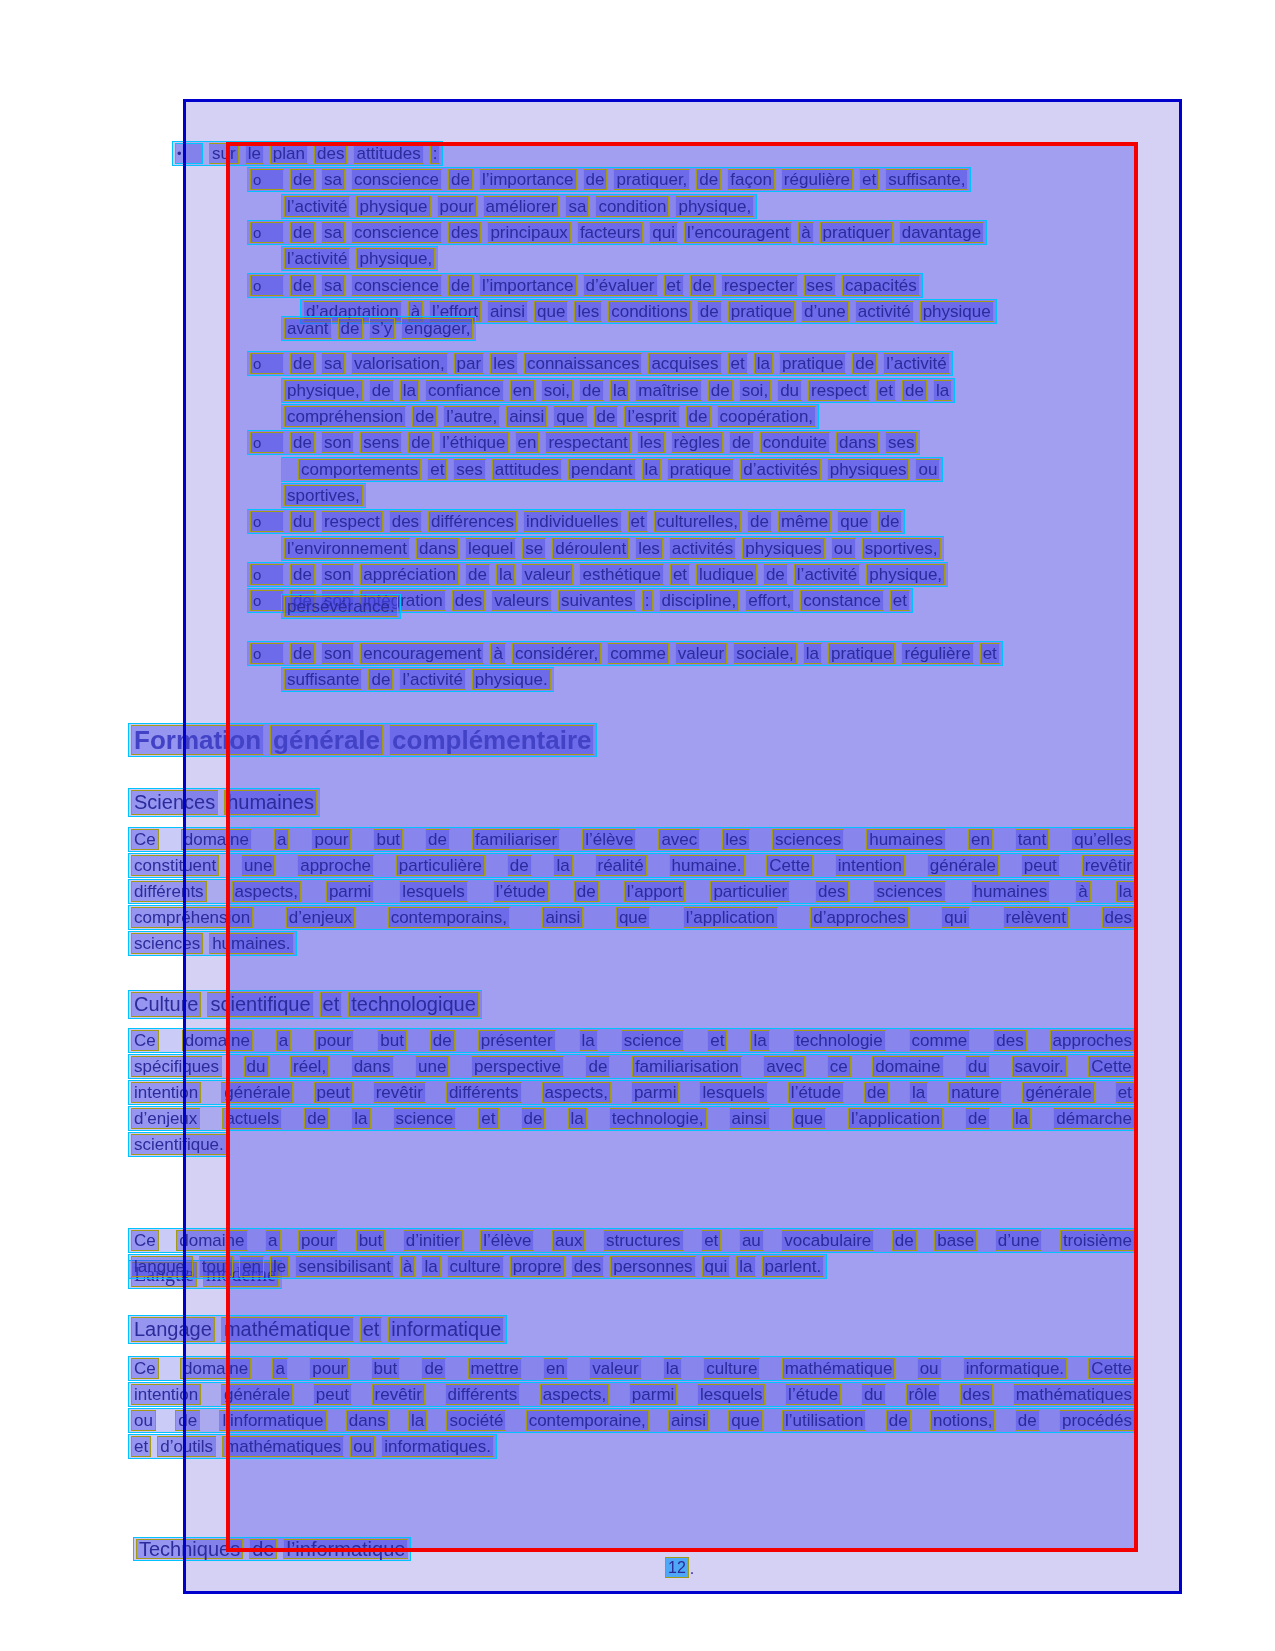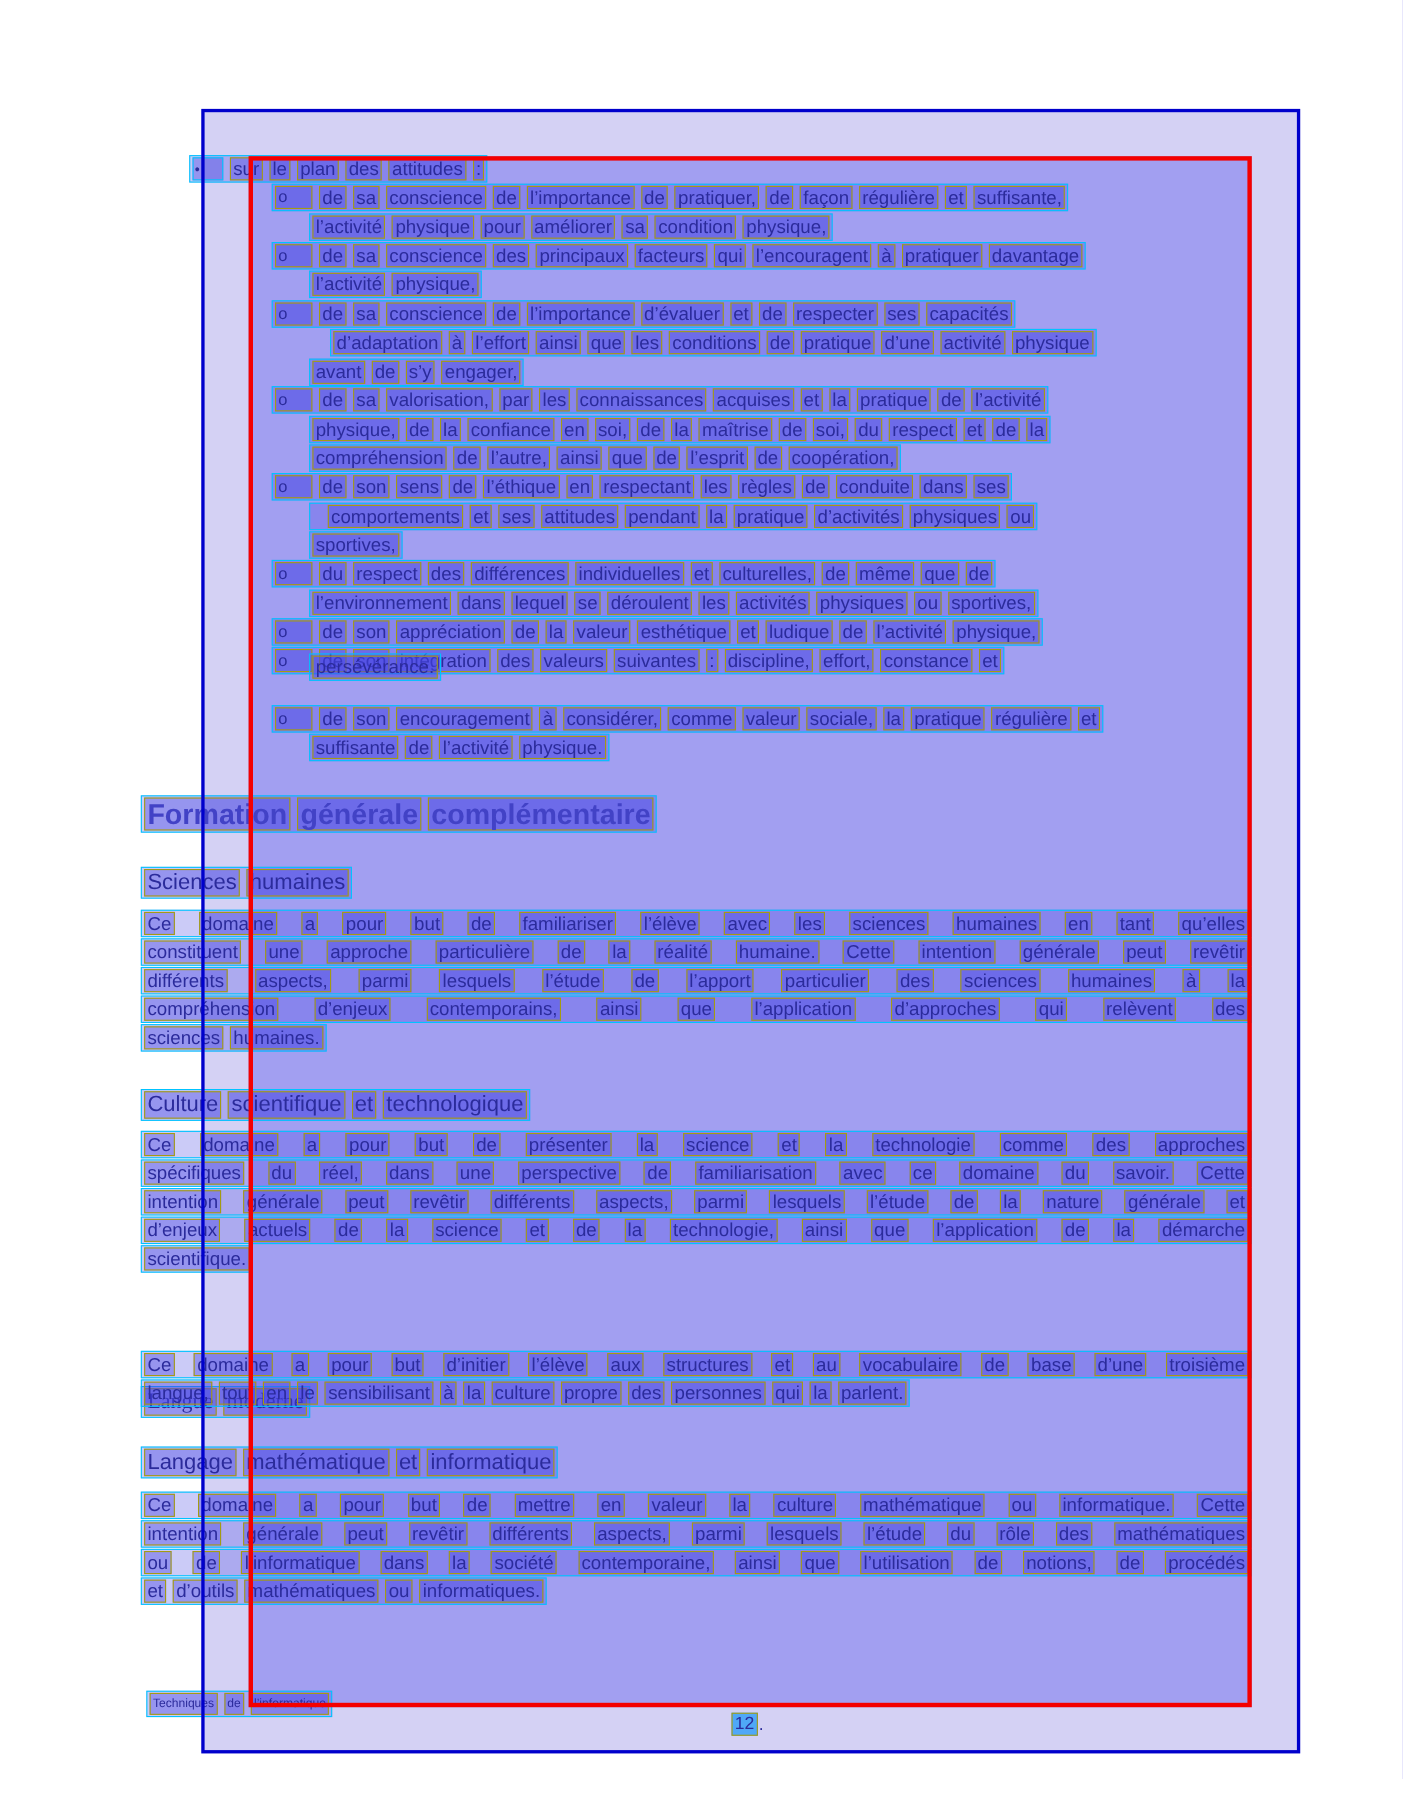--- a/index.html
+++ b/index.html
@@ -16,21 +16,21 @@
     border:1px solid var(--line_border);background:var(--line_fill);
     padding:1px 2px;white-space:nowrap;
   }
   .line.justify{display:flex;justify-content:space-between;left:0;right:0;}
   .word{
     display:inline-block;border:1px solid var(--word_border);background:var(--word_fill);
     padding:0 2px;color:var(--text);font-size:17px;line-height:19px;
   }
   .h1-line .word{font-size:26px;line-height:28px;font-weight:bold;color:var(--heading_text);}
   .h2-line .word{font-size:20px;line-height:23px;}
-  .footer-line .word{font-size:11px;line-height:18px;}
+  .footer-line .word{font-size:20px;line-height:18px;}
   .marker{display:inline-block;color:var(--text);background:var(--word_fill);}
   .marker.b1{width:24px;border:1px solid var(--line_border);font-size:13px;line-height:19px;padding:0 1px;}
   .marker.b2{width:28px;border:1px solid var(--word_border);font-size:15px;line-height:19px;padding:0 2px;}
   .blue-border{
     position:absolute;left:183px;top:99px;width:999px;height:1495px;
     border:3px solid var(--outer_border);box-sizing:border-box;z-index:3;pointer-events:none;
   }
   .red-border{
     position:absolute;left:226px;top:142px;width:912px;height:1410px;
     border:4px solid var(--inner_border);box-sizing:border-box;z-index:4;pointer-events:none;
@@ -119,21 +119,21 @@
         <span class="word">ainsi</span>
         <span class="word">que</span>
         <span class="word">les</span>
         <span class="word">conditions</span>
         <span class="word">de</span>
         <span class="word">pratique</span>
         <span class="word">d’une</span>
         <span class="word">activité</span>
         <span class="word">physique</span>
       </div>
-      <div class="line" style="top: 326px; left: 153px;">
+      <div class="line" style="top: 316px; left: 153px;">
         <span class="word">avant</span>
         <span class="word">de</span>
         <span class="word">s’y</span>
         <span class="word">engager,</span>
       </div>
       <div class="line" style="top: 351px; left: 119px;">
         <span class="marker b2">o</span>
         <span class="word">de</span>
         <span class="word">sa</span>
         <span class="word">valorisation,</span>

